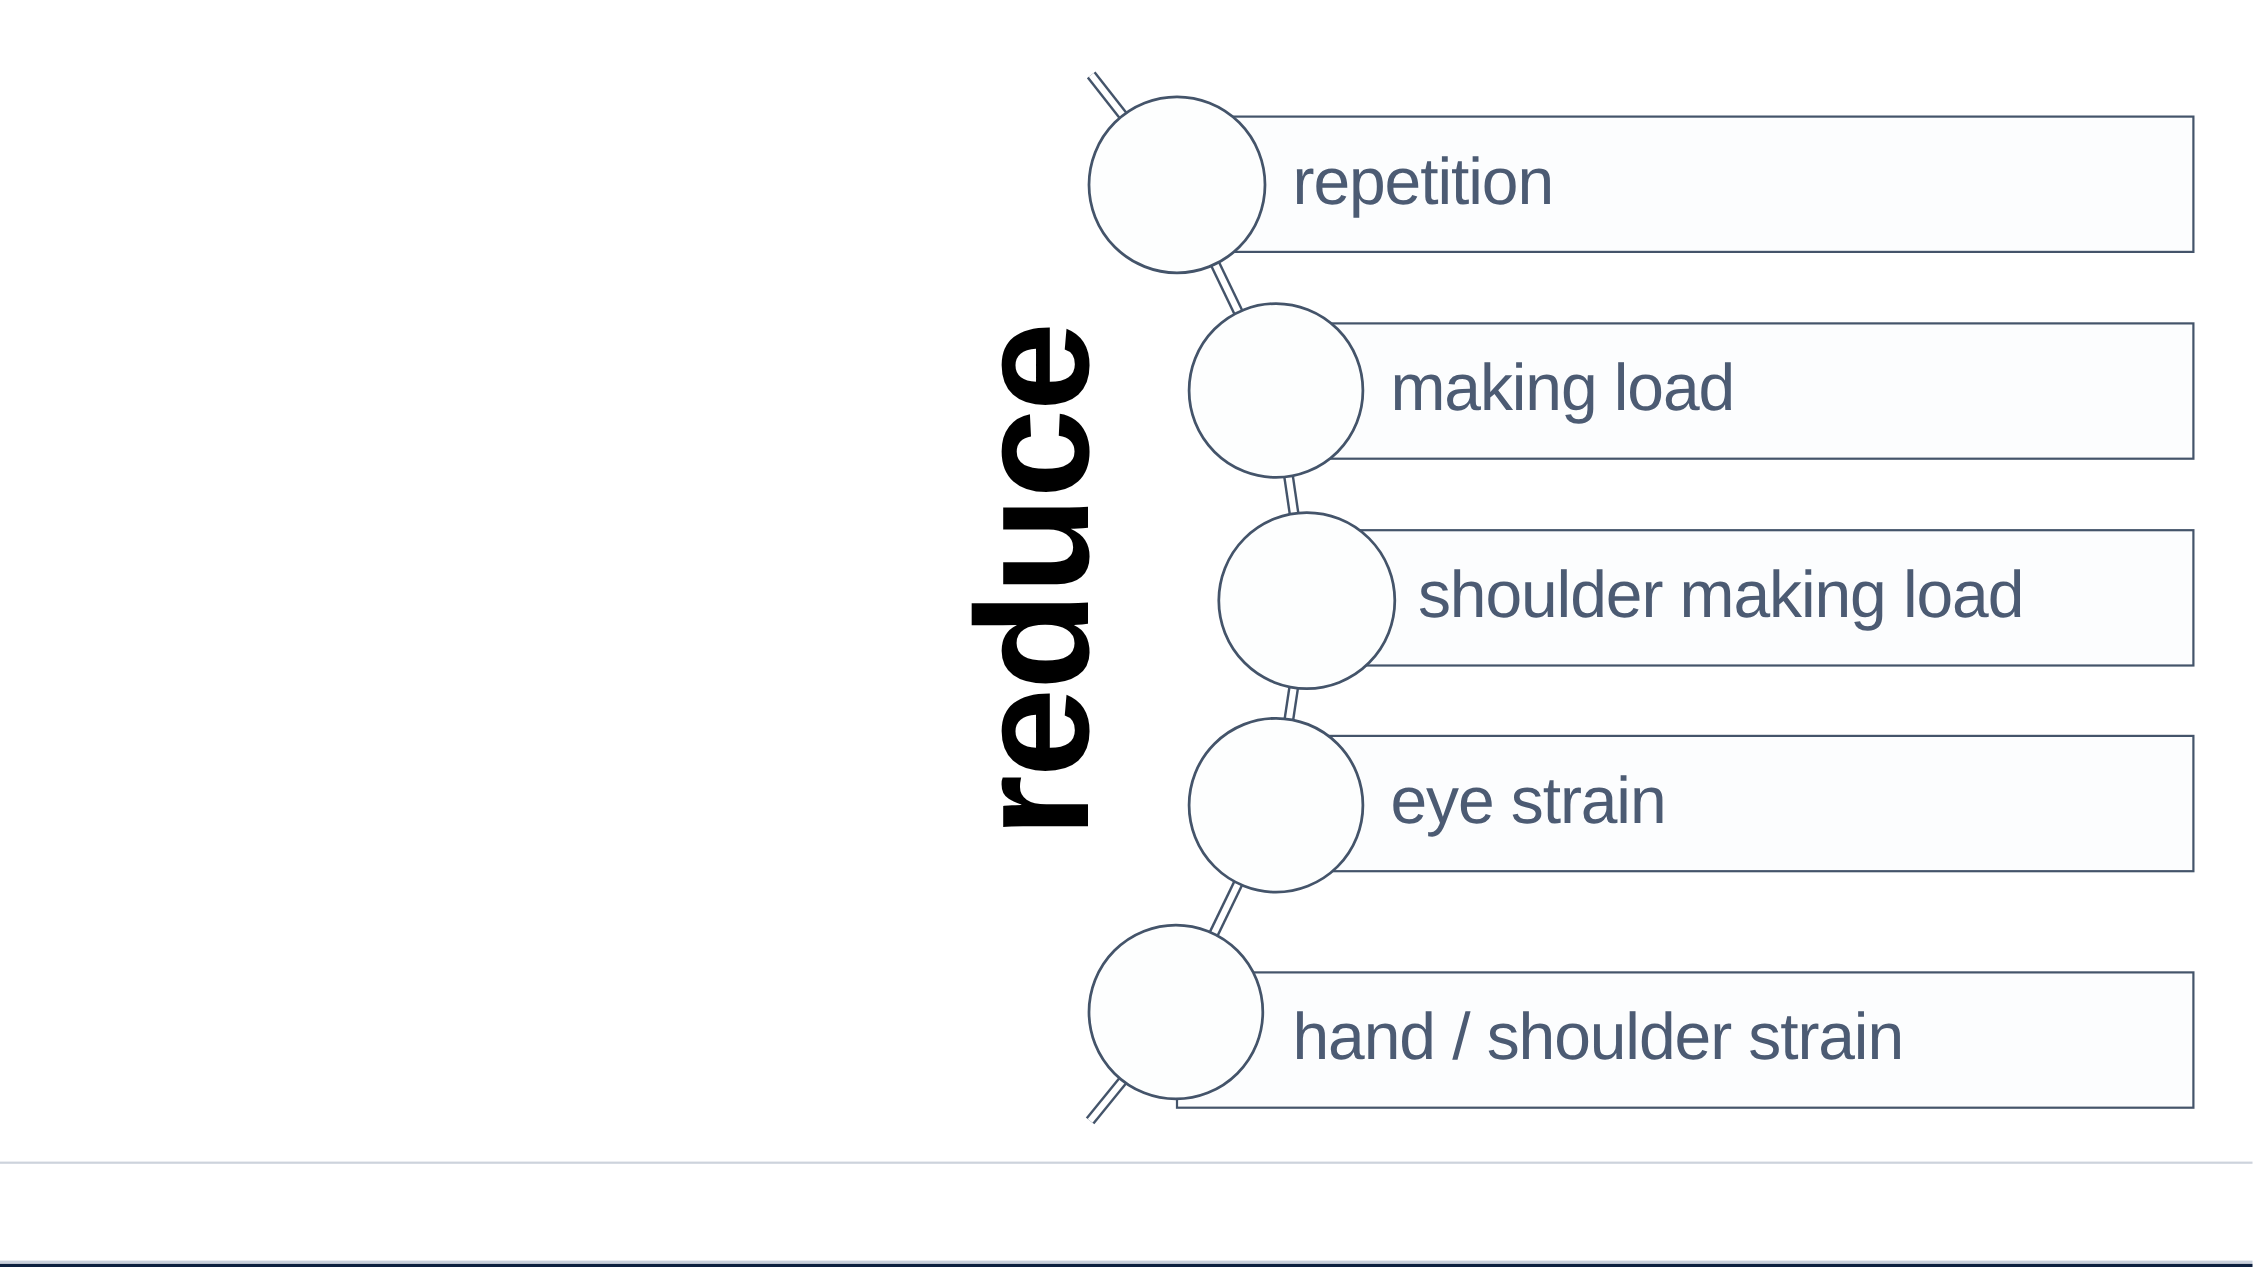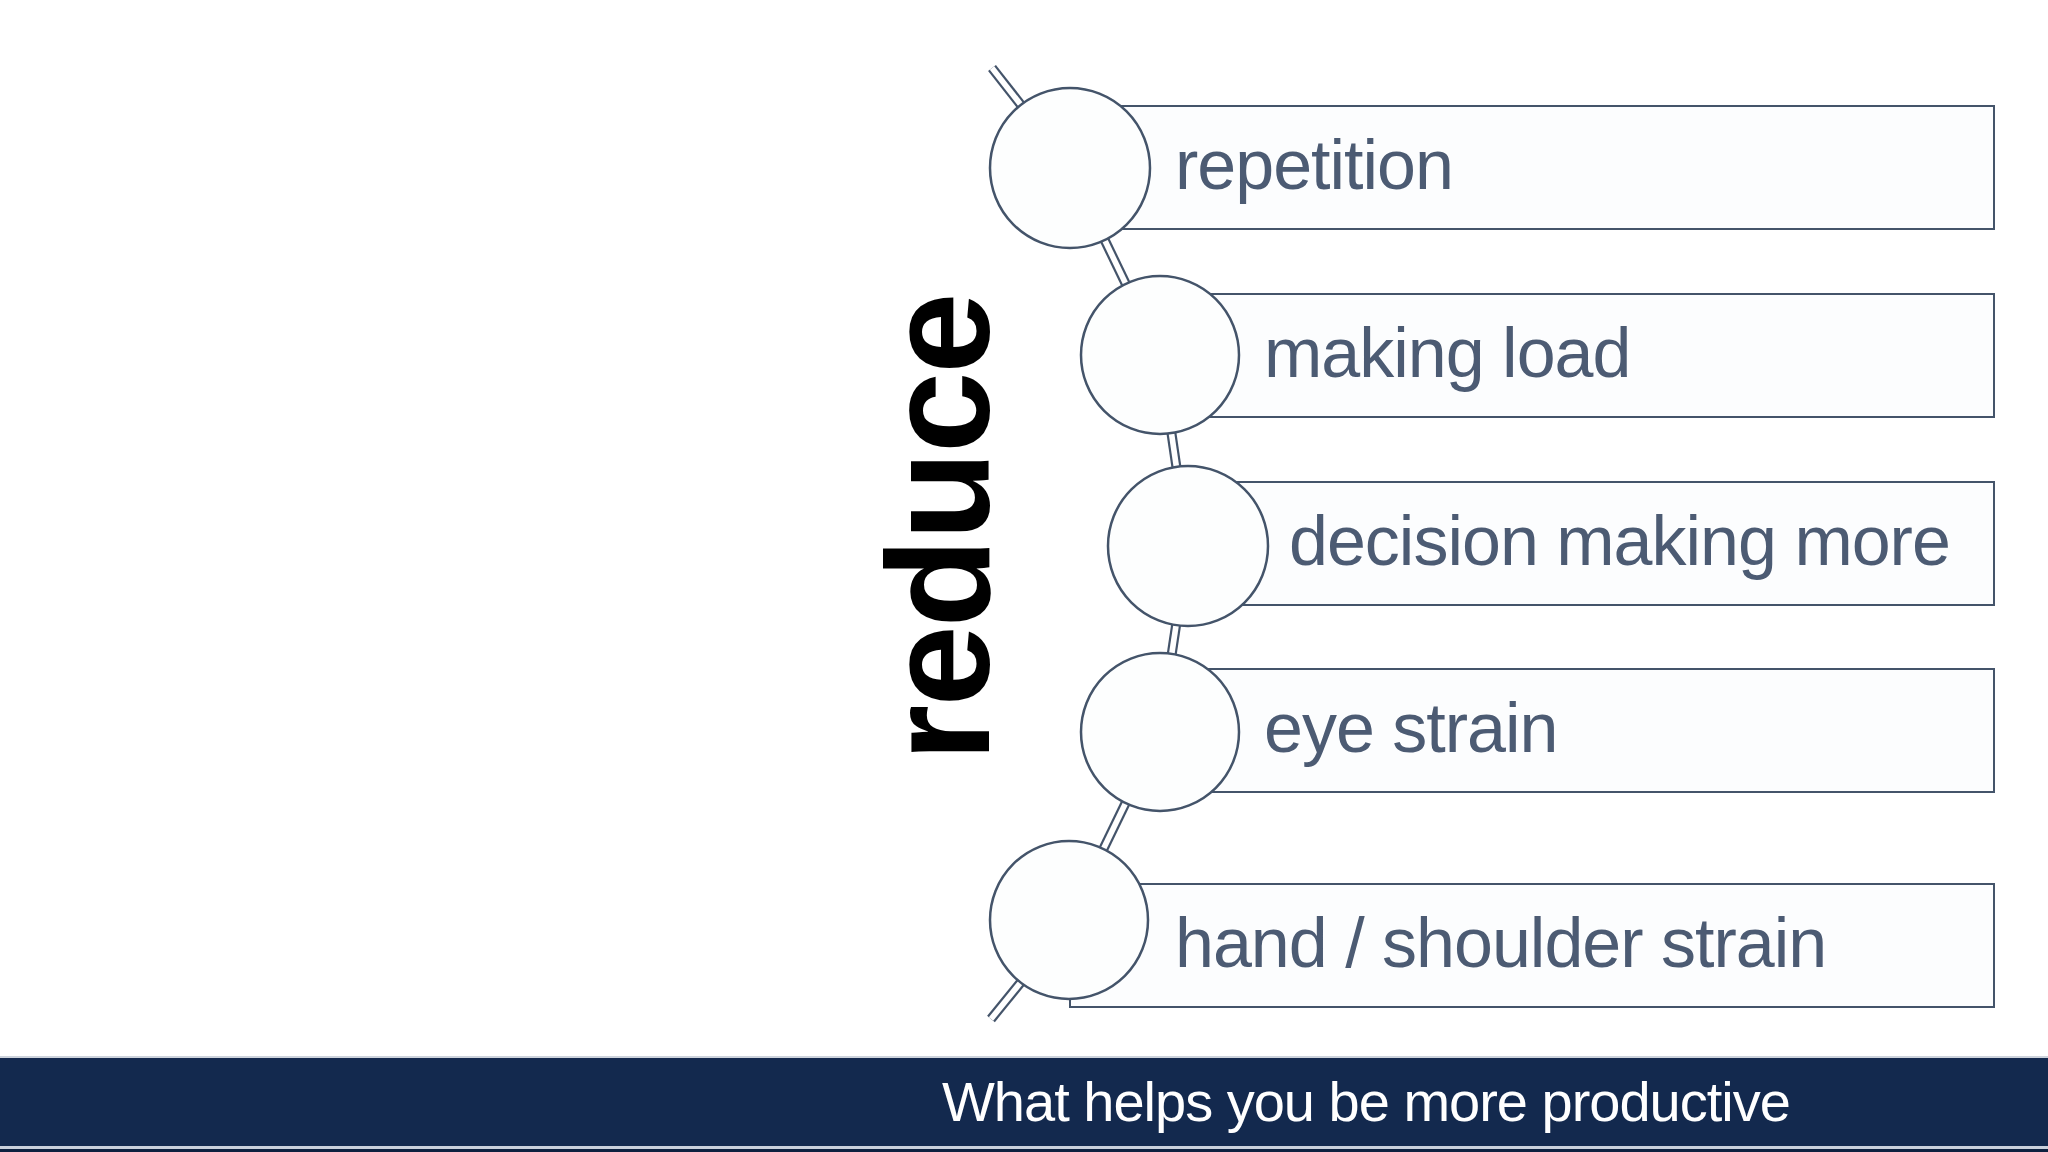--- a/index.html
+++ b/index.html
@@ -30,21 +30,21 @@
   .item-box {
     position: absolute;
     box-sizing: border-box;
     border: 2px solid #44546a;
     background: #fcfdfe;
     display: flex;
     align-items: center;
     z-index: 1;
   }
   .item-label {
-    font-size: 70px;
+    font-size: 60px;
     color: #4c5b73;
     letter-spacing: -1px;
     white-space: nowrap;
     line-height: 1;
     padding-bottom: 6px;
   }
   .box-1 { left: 1070px; top: 105px; width: 925px; height: 125px; }
   .box-2 { left: 1160px; top: 293px; width: 835px; height: 125px; }
   .box-3 { left: 1188px; top: 481px; width: 807px; height: 125px; }
   .box-4 { left: 1160px; top: 668px; width: 835px; height: 125px; }
@@ -100,21 +100,21 @@
 
     <div class="item-box box-1">
       <span class="item-label">repetition</span>
     </div>
 
     <div class="item-box box-2">
       <span class="item-label">making load</span>
     </div>
 
     <div class="item-box box-3">
-      <span class="item-label">decision making more</span>
+      <span class="item-label">shoulder making load</span>
     </div>
 
     <div class="item-box box-4">
       <span class="item-label">eye strain</span>
     </div>
 
     <div class="item-box box-5">
       <span class="item-label">hand / shoulder strain</span>
     </div>
 
@@ -141,19 +141,16 @@
       <circle class="node" cx="1070" cy="168" r="80"></circle>
       <circle class="node" cx="1160" cy="355" r="79"></circle>
       <circle class="node" cx="1188" cy="546" r="80"></circle>
       <circle class="node" cx="1160" cy="732" r="79"></circle>
       <circle class="node" cx="1069" cy="920" r="79"></circle>
     </svg>
 
   </div>
 
   <div class="footer-hairline-top"></div>
-  <div class="footer-bar">
-    <span class="footer-title">What helps you be more productive</span>
-  </div>
   <div class="footer-hairline-bottom"></div>
   <div class="footer-strip"></div>
 
 </div>
 
 </body></html>

